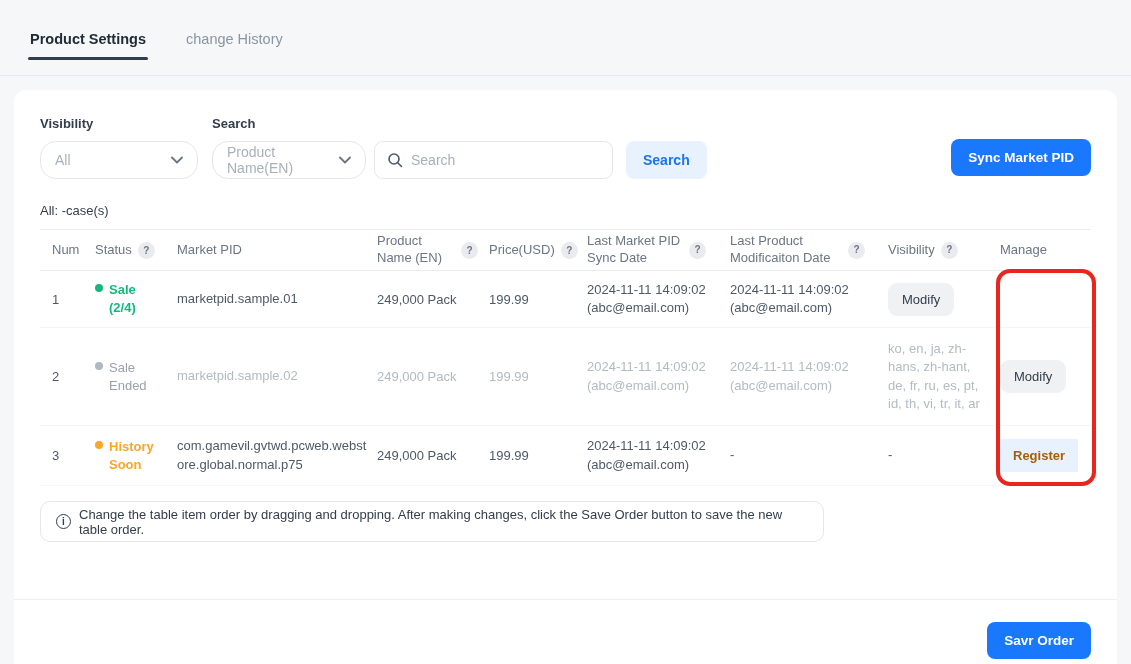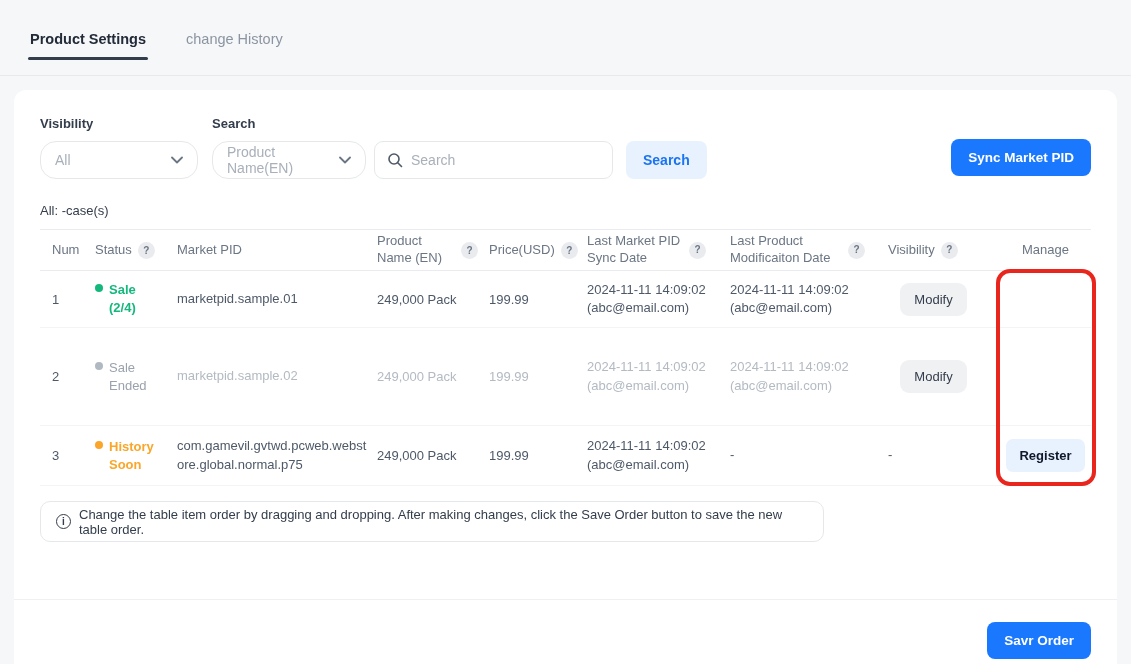--- a/index.html
+++ b/index.html
@@ -82,21 +82,21 @@
   }
   .cell { padding-right:10px; }
   .c-num { width:55px; padding-left:12px; }
   .c-status { width:82px; }
   .c-pid { width:200px; word-break:break-all; line-height:1.4; }
   .c-name { width:112px; }
   .c-price { width:98px; }
   .c-sync { width:143px; line-height:1.4; }
   .c-mod { width:158px; line-height:1.4; }
   .c-vis { width:112px; line-height:1.4; }
-  .c-manage { width:91px; display:flex; justify-content:center; padding-right:0; }
+  .c-manage { width:91px; display:flex; justify-content:flex-start; padding-right:0; }
   .hcell { display:flex; align-items:center; gap:6px; }
   .hlabel { line-height:1.3; }
   .help {
     width:17px; height:17px; border-radius:50%; background:#e9ebee;
     color:#6b7684; font-size:10px; font-weight:bold; flex:0 0 17px;
     display:inline-flex; align-items:center; justify-content:center; cursor:pointer;
   }
   .r1 { min-height:57px; }
   .r2 { min-height:98px; }
   .r3 { min-height:60px; }
@@ -107,21 +107,21 @@
   .st-orange { color:#f9a62a; font-weight:bold; line-height:1.35; }
   .dot-green  { background:#14b87d; }
   .dot-gray   { background:#b0b8c1; }
   .dot-orange { background:#f9a62a; }
   .muted, .muted .cell { color:#b3bac2; }
   .btn-row-gray {
     background:#f0f1f3; color:#333d4b; font-weight:normal;
     font-size:13px; padding:9px 14px; border-radius:9px;
   }
   .btn-row-blue {
-    background:#e8f1fe; color:#0f172a; font-size:13px; padding:9px 13px; border-radius:7px;
+    background:#e8f1fe; color:#a16207; font-size:13px; padding:9px 13px; border-radius:1px;
   }
   
   .red-annotation {
     position:absolute; left:956px; top:40px; width:100px; height:217px;
     border:4px solid #e8261d; border-radius:14px; pointer-events:none; z-index:5;
   }
   
   .infobox {
     margin-top:15px; margin-bottom:54px; width:784px; min-height:41px;
     border:1px solid #e5e8eb; border-radius:10px;
@@ -247,20 +247,21 @@
           <div class="statuswrap">
             <span class="dot dot-gray"></span>
             <span class="st-gray">Sale Ended</span>
           </div>
         </div>
         <div class="cell c-pid">marketpid.sample.02</div>
         <div class="cell c-name">249,000 Pack</div>
         <div class="cell c-price">199.99</div>
         <div class="cell c-sync">2024-11-11 14:09:02 (abc@email.com)</div>
         <div class="cell c-mod">2024-11-11 14:09:02 (abc@email.com)</div>
+        <div class="cell c-vis">ko, en, ja, zh-hans, zh-hant, de, fr, ru, es, pt, id, th, vi, tr, it, ar</div>
         <div class="cell c-manage">
             <button class="btn btn-row-gray">Modify</button>
           </div>
       </div>
 
       <div class="trow r3">
         <div class="cell c-num">3</div>
         <div class="cell c-status">
           <div class="statuswrap">
             <span class="dot dot-orange"></span>

